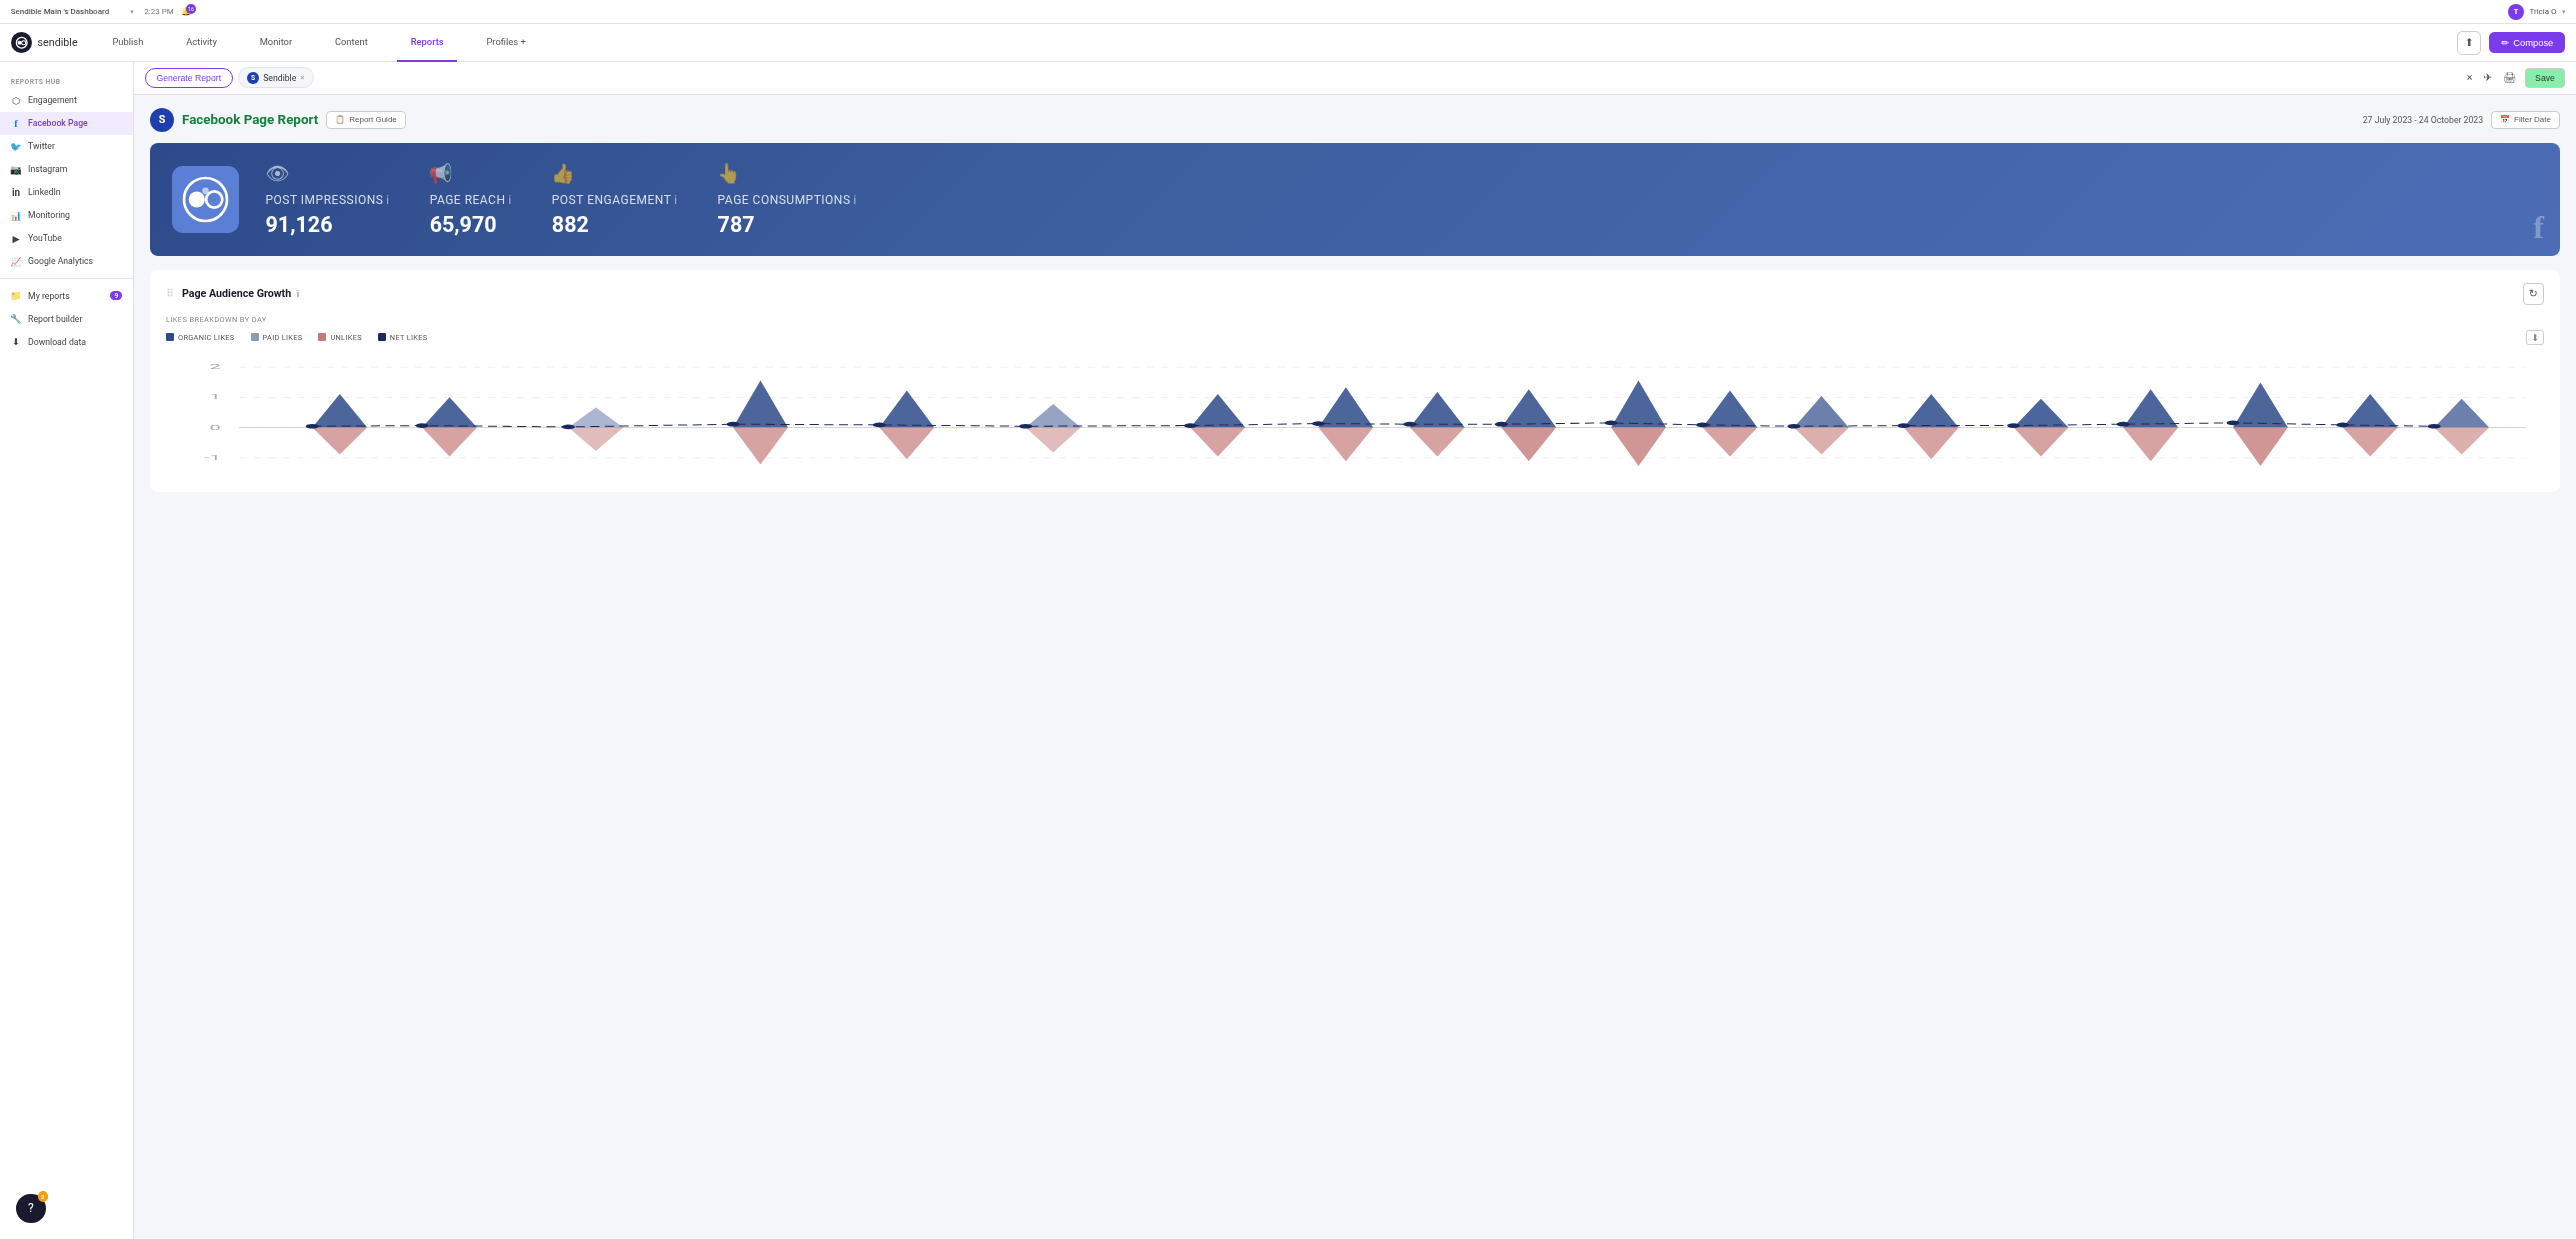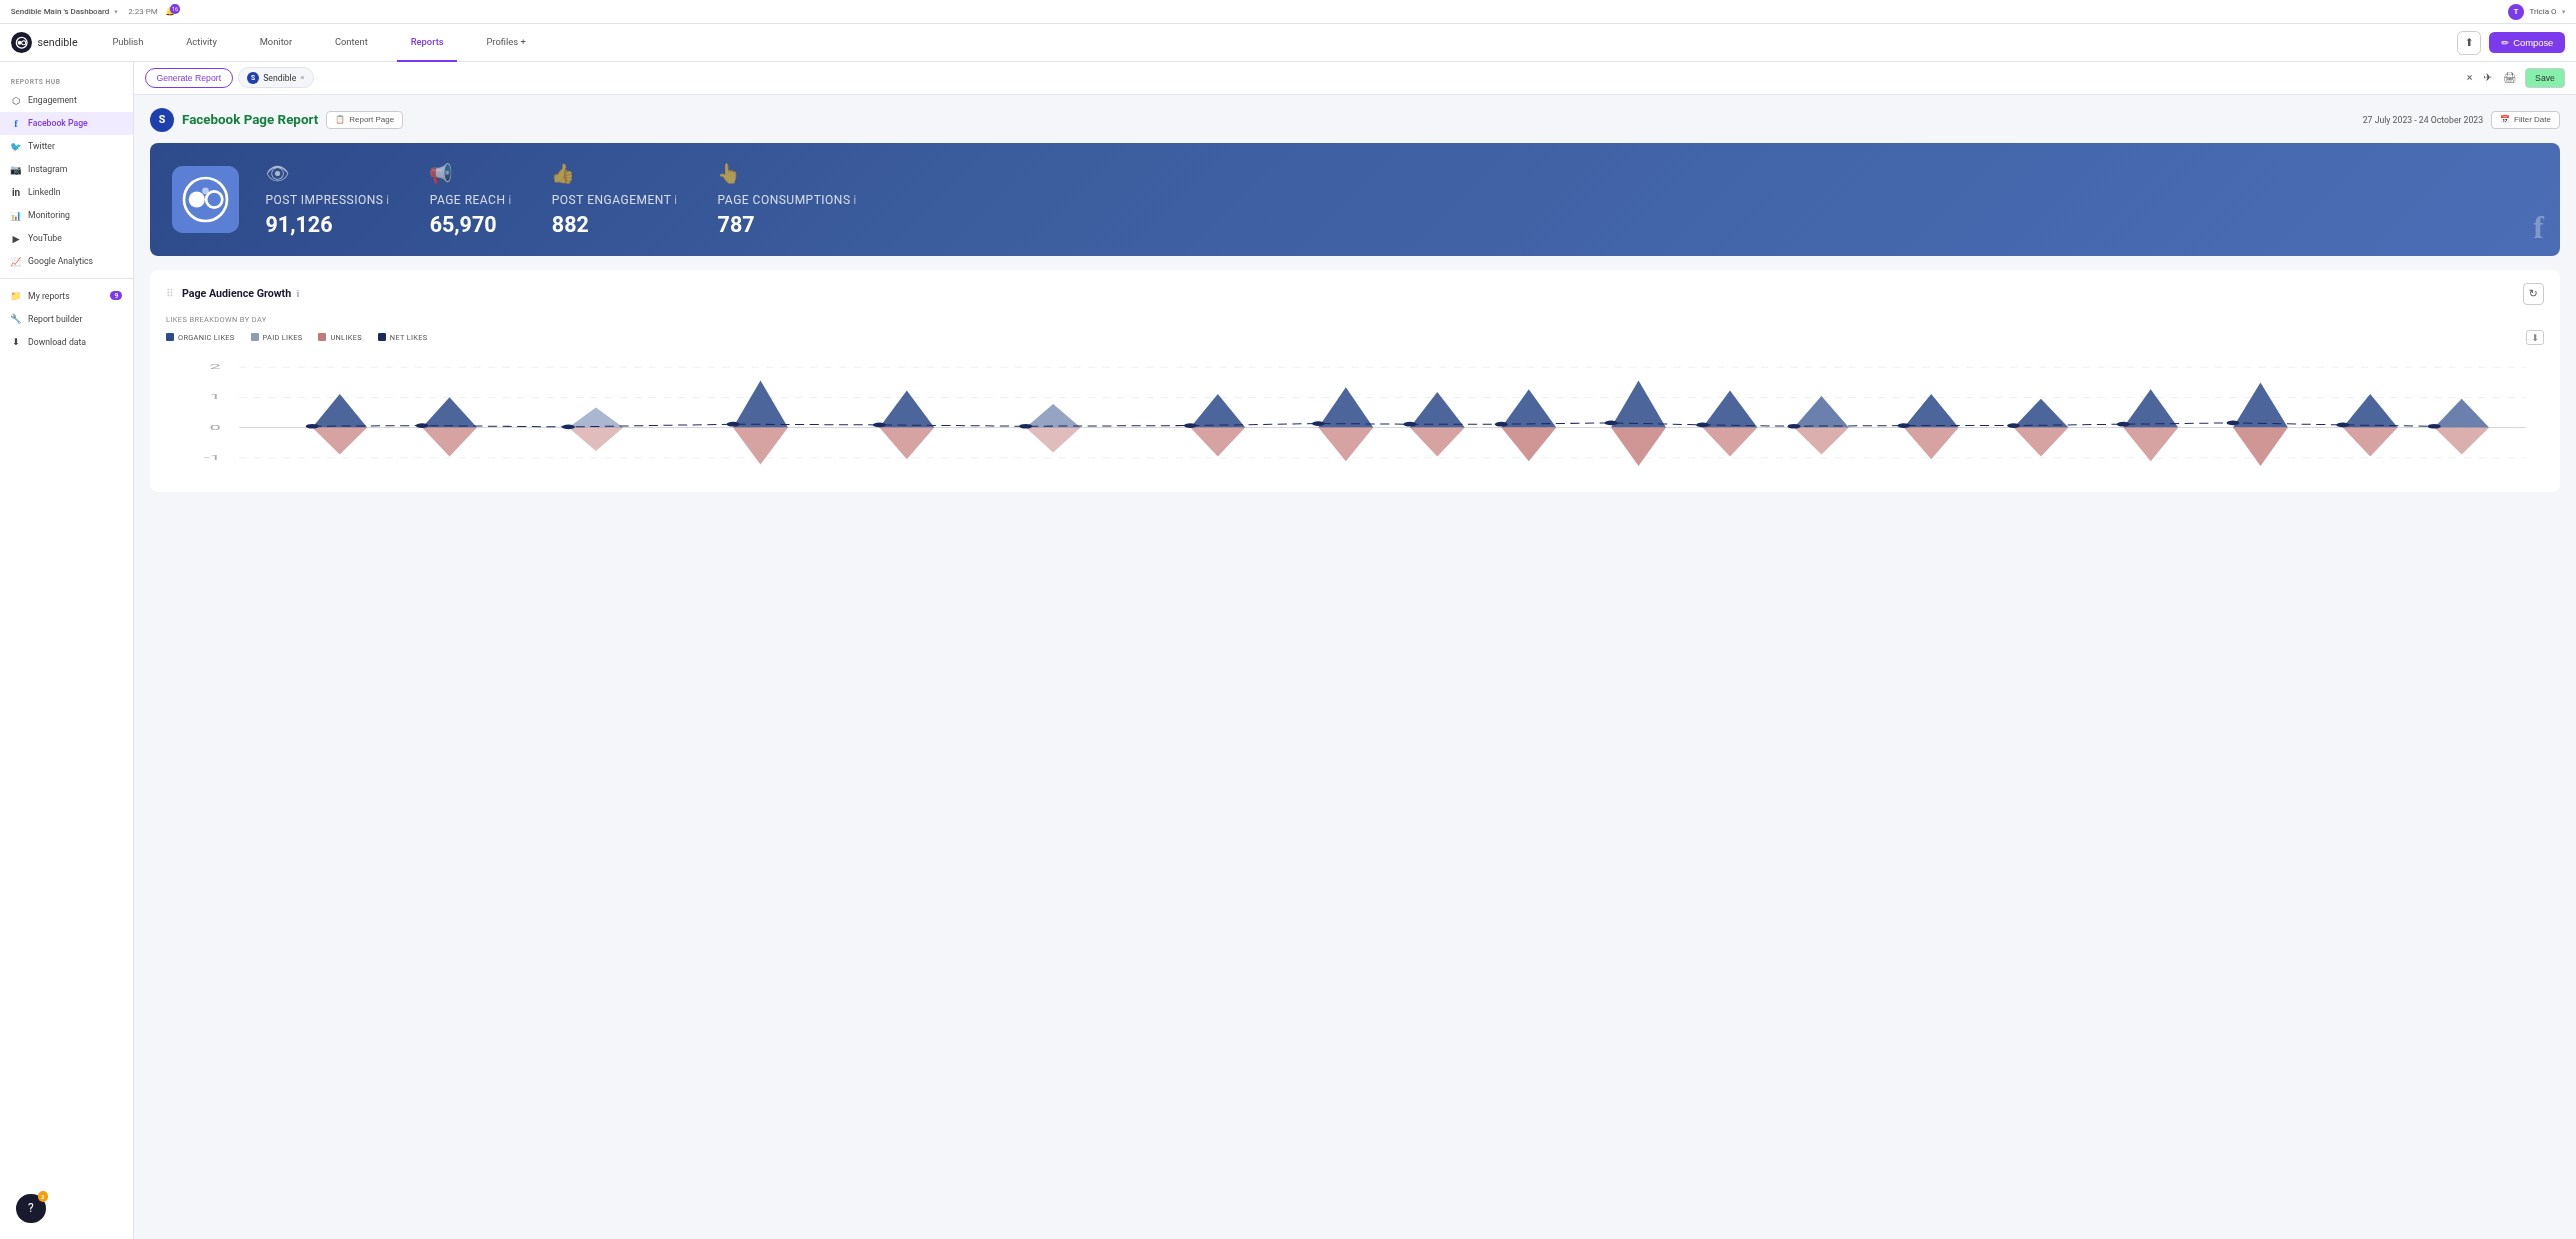--- a/index.html
+++ b/index.html
@@ -10,21 +10,21 @@
       height: 24px;
       background: #fff;
       border-bottom: 0.7px solid #e0e4ea;
       display: flex;
       align-items: center;
       padding: 0 10.7px;
       font-size: 8px;
       color: #555;
       position: relative;
     }
-    .top-bar .dashboard-title { font-weight: 500; display: flex; align-items: center; gap: 5px; cursor: pointer; }
+    .top-bar .dashboard-title { font-weight: 500; display: flex; align-items: center; gap: 21px; cursor: pointer; }
     .top-bar .time { margin-left: 10.7px; color: #777; }
     .top-bar .bell-area { margin-left: 8px; position: relative; cursor: pointer; }
     .top-bar .bell-badge {
       position: absolute; top: -2.7px; right: -4px;
       background: #7c3aed; color: #fff; font-size: 5.4px;
       border-radius: 50%; width: 9.4px; height: 9.4px;
       display: flex; align-items: center; justify-content: center;
     }
     .top-bar .user-area { margin-left: auto; display: flex; align-items: center; gap: 5.4px; cursor: pointer; }
     .top-bar .avatar { width: 16px; height: 16px; border-radius: 50%; background: #7c3aed; display: flex; align-items: center; justify-content: center; color: #fff; font-size: 7.4px; font-weight: bold; }
@@ -380,21 +380,21 @@
     </div>
 
     <div class="report-content">
 
       <div class="report-header">
         <div class="report-title-area">
           <div class="report-title-icon">S</div>
           <span class="report-title">Facebook Page Report</span>
           <button class="report-guide-btn">
             <span>📋</span>
-            <span>Report Page</span>
+            <span>Report Guide</span>
           </button>
         </div>
         <div class="report-date-area">
           <span>27 July 2023 - 24 October 2023</span>
           <button class="filter-date-btn">
             <span>📅</span>
             <span>Filter Date</span>
           </button>
         </div>
       </div>

